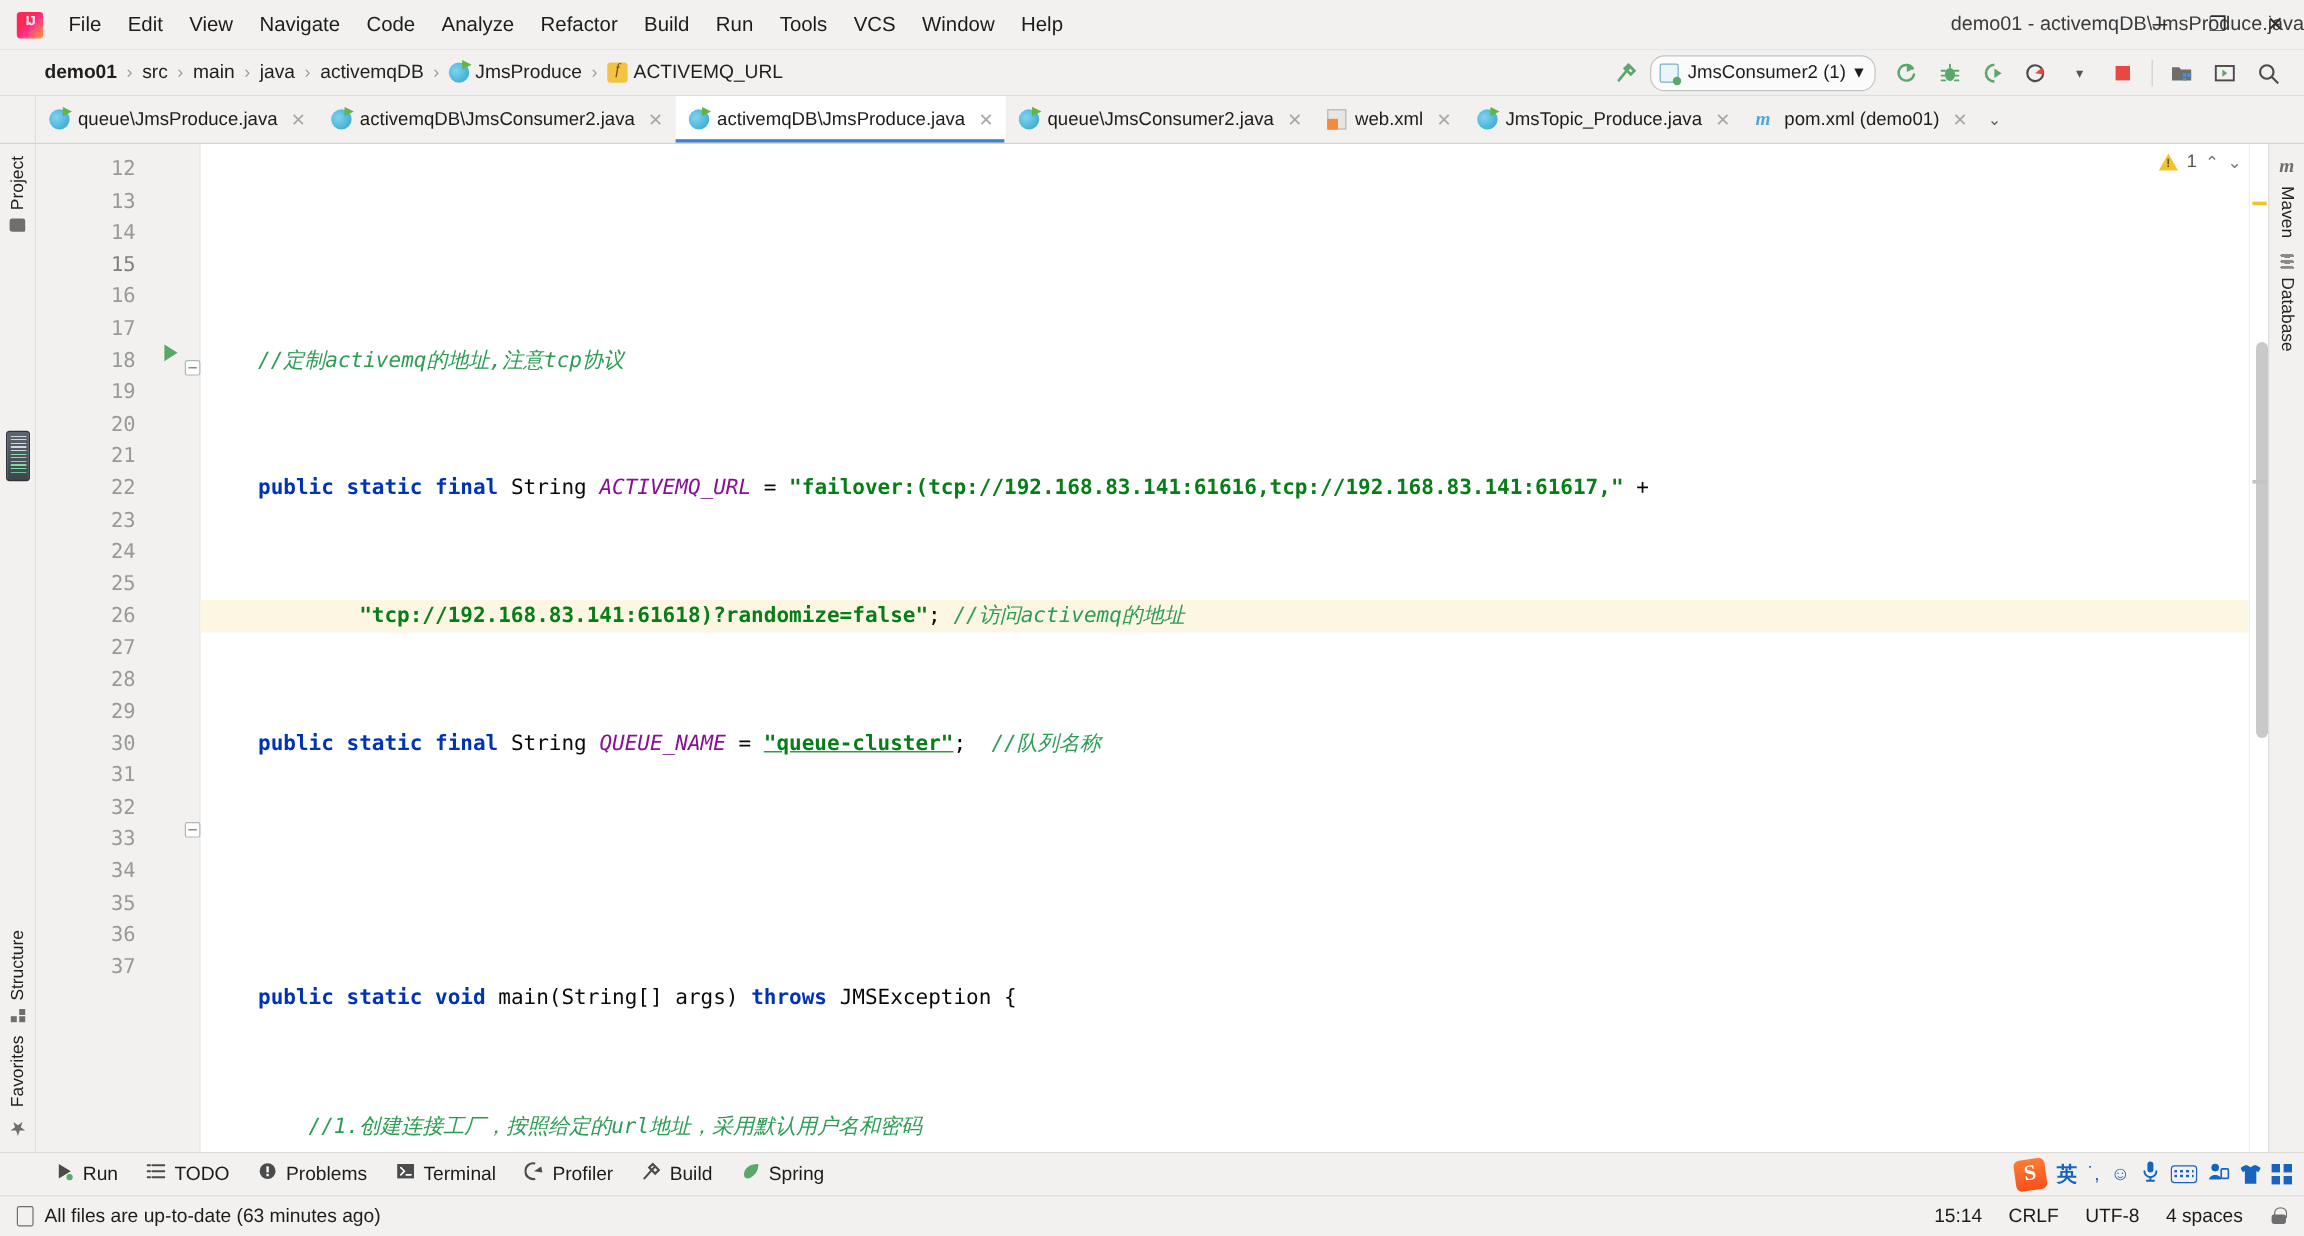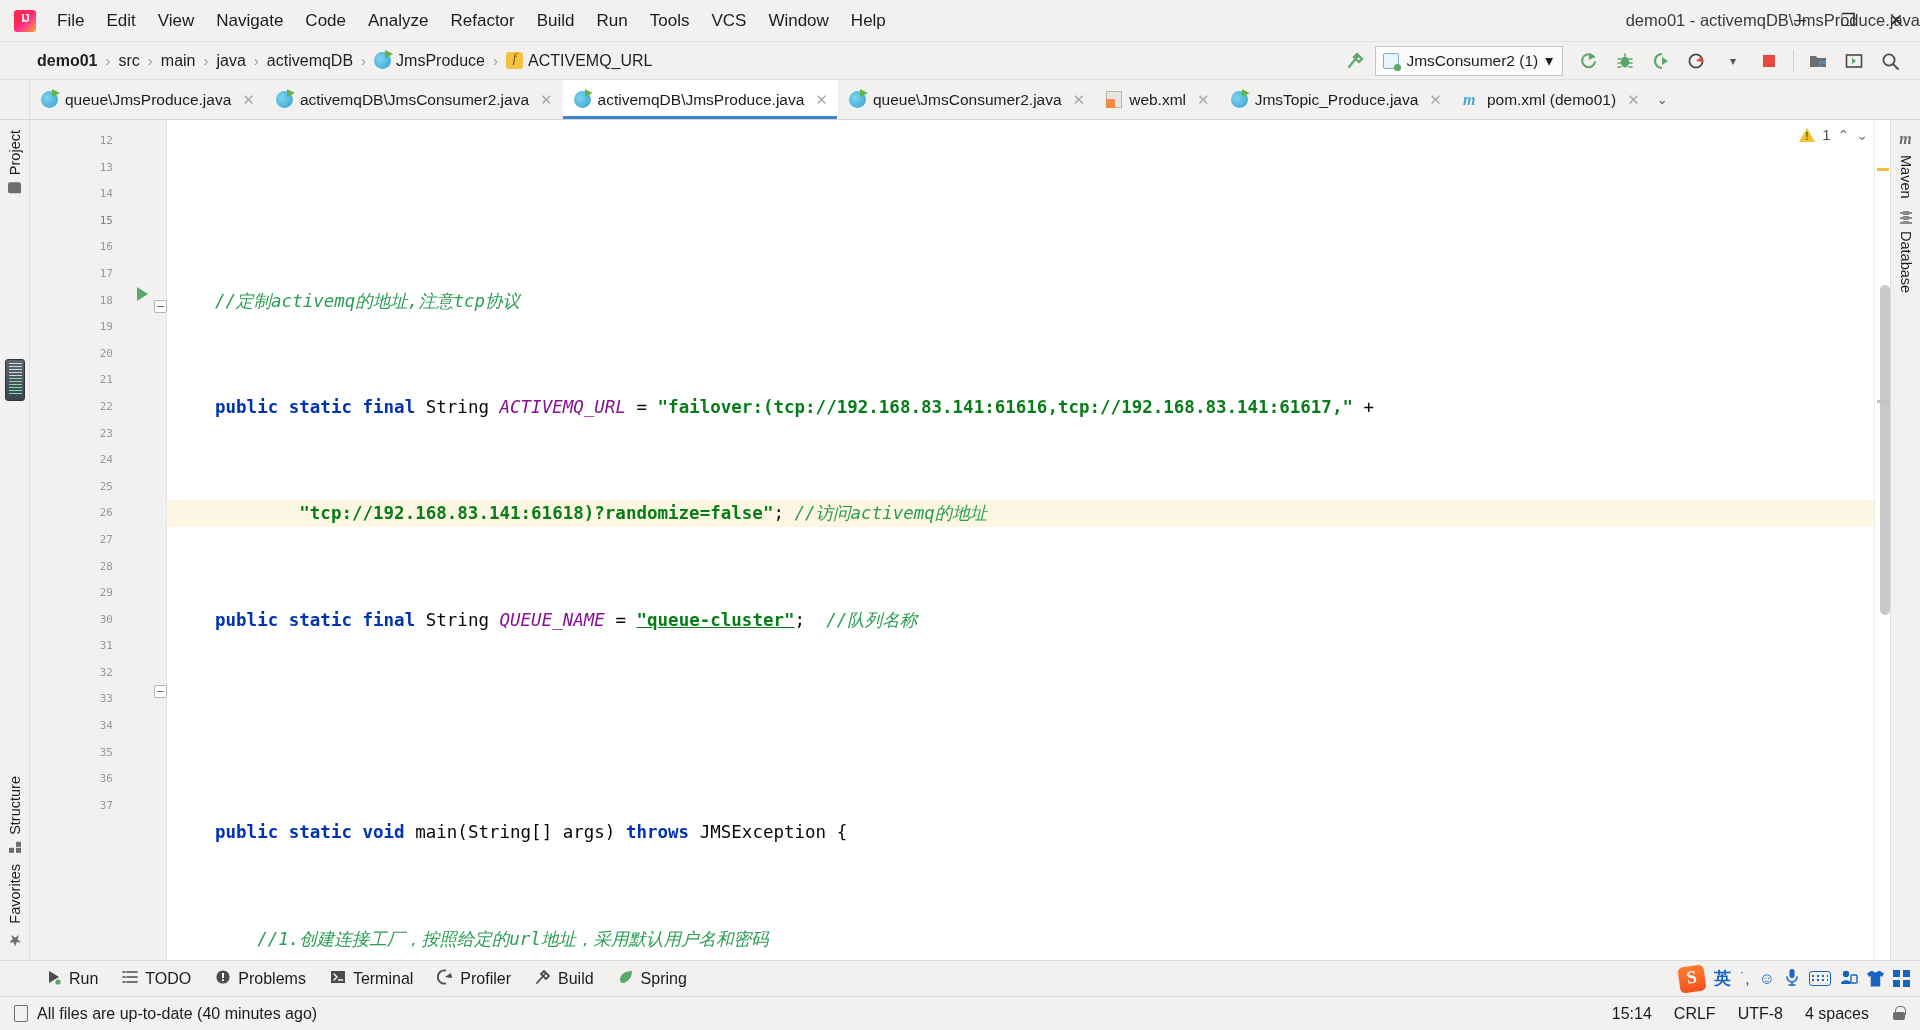--- a/index.html
+++ b/index.html
@@ -69,21 +69,21 @@
     content:"f"; position:absolute; left:0; right:0; top:-2px; text-align:center;
     font-size:13px; font-style:italic; color:#6b4f00; font-family:"Liberation Serif",serif;
   }
   .nav-right { margin-left: auto; display: flex; align-items: center; gap: 4px; padding-right: 14px; }
   .tb-btn {
     width: 32px; height: 30px; display: flex; align-items: center; justify-content: center;
     cursor: default; border-radius: 3px;
   }
   .runcfg {
     display: flex; align-items: center; gap: 7px; height: 30px;
-    border: 1px solid #c4c4c4; border-radius: 0; background: #fbfbfb;
+    border: 1px solid #c4c4c4; border-radius: 12px; background: #fbfbfb;
     padding: 0 9px 0 7px; font-size: 15.5px; color: #1c1c1c; cursor: default;
     margin-right: 6px;
   }
   .runcfg-ico {
     width: 16px; height: 16px; background: #eaf4fb; border: 1.5px solid #7aaed0;
     border-radius: 2px; position: relative;
   }
   .runcfg-ico::after {
     content: ""; position: absolute; right: -3px; bottom: -3px;
     width: 7px; height: 7px; border-radius: 50%; background: #59a869;
@@ -152,21 +152,21 @@
   }
   .server-ic::before{
     content:""; position:absolute; left:3px; top:3px; width:13px; height:13px;
     background: repeating-linear-gradient(#cfd6dc 0 1px, transparent 1px 3px);
   }
 
   .editor-area { flex: 1 1 auto; display: flex; background: #fff; min-width: 0; position: relative; }
   .gutter-nums {
     flex: 0 0 95px; background: #f2f1f0; text-align: right;
     padding-right: 12px; font-family: "DejaVu Sans Mono", monospace;
-    font-size: 11px; color: #999999; padding-top: 8px; user-select:none;
+    font-size: 17px; color: #999999; padding-top: 8px; user-select:none;
   }
   .gutter-marks {
     flex: 0 0 42px; background: #f2f1f0; position: relative; padding-top: 8px;
     border-right: 1px solid #e8e6e4;
   }
   .code {
     flex: 1 1 auto; position: relative; overflow: hidden;
     font-family: "DejaVu Sans Mono", monospace; font-size: 17.5px;
     padding-top: 8px; color: #080808; white-space: pre; line-height: 26.6px;
   }
@@ -632,21 +632,21 @@
           </svg>
       </span>
       <span class="shirt-ic"></span>
       <span class="grid-ic"></span>
     </div>
   </div>
 
   <div class="status">
     <div class="status-left">
       <span class="doc-ic"></span>
-      <span>All files are up-to-date (40 minutes ago)</span>
+      <span>All files are up-to-date (63 minutes ago)</span>
     </div>
     <div class="status-right">
       <span class="st-item">15:14</span>
       <span class="st-item">CRLF</span>
       <span class="st-item">UTF-8</span>
       <span class="st-item">4 spaces</span>
       <span class="lock-ic"></span>
     </div>
   </div>
 

